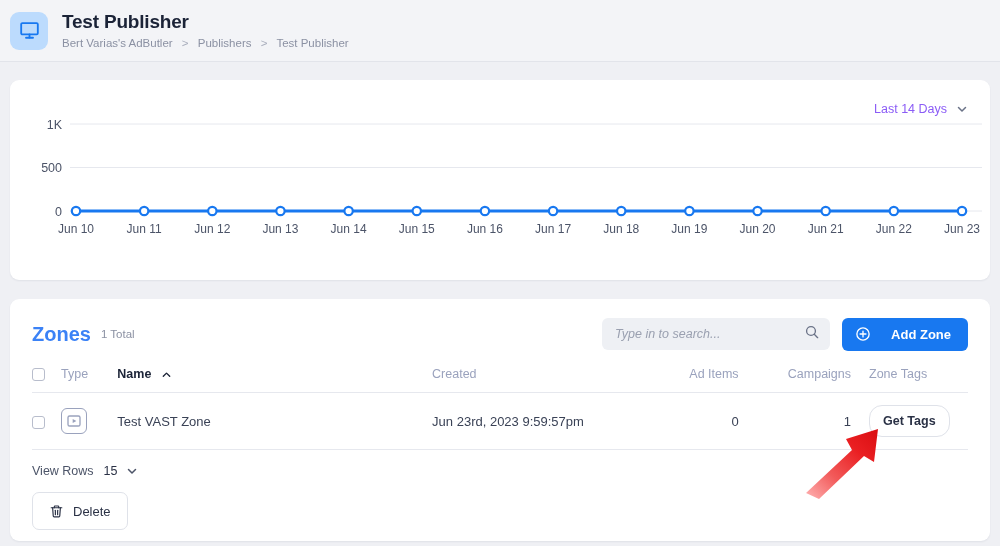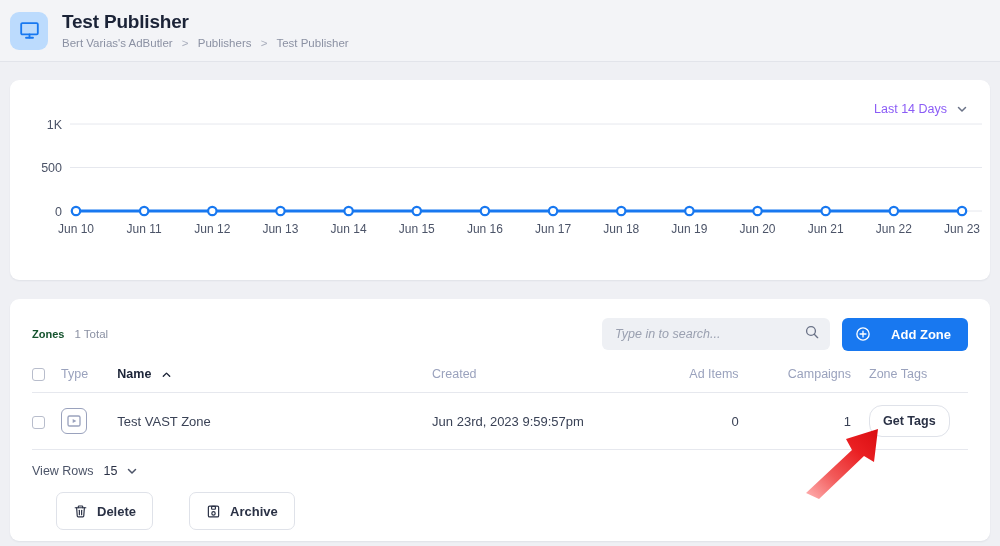--- a/index.html
+++ b/index.html
@@ -76,21 +76,21 @@
   .xlabel { font-size: 12px;   fill: #4c5468; font-family: "Liberation Sans", sans-serif; }
 
   
   #zones-card {
     margin-top: 19px;
     padding: 18px 22px 16px 22px;
     height: 242px;
     position: relative;
   }
   .zones-head { display: flex; align-items: center; height: 34px; }
-  .zones-title { font-size: 11px; font-weight: bold; color: #14532d; }
+  .zones-title { font-size: 20px; font-weight: bold; color: #3b82f6; }
   .zones-total { font-size: 11.5px; color: #8b91a3; margin-left: 10px; }
   .spacer { flex: 1; }
 
   .search-box {
     width: 228px; height: 32px;
     background: #eef0f4;
     border-radius: 6px;
     display: flex; align-items: center;
     padding: 0 10px 0 13px;
   }
@@ -178,24 +178,23 @@
   .view-rows .chev { margin-left: 8px; display: flex; cursor: pointer; }
 
   .act-row { display: flex; gap: 12px; margin-top: 14px; }
   .act-btn {
     height: 34px;
     border: 1px solid #dfe2e9;
     background: #fff;
     border-radius: 7px;
     display: flex; align-items: center; gap: 9px;
     padding: 18px 16px;
-    font-size: 13px; font-weight: bold; color: #2a3145;
-    cursor: pointer;
-    font-family: "Liberation Sans", sans-serif;
-    margin-left: 24px;
+    font-size: 13px; font-weight: normal; color: #2a3145;
+    cursor: pointer;
+    font-family: "Liberation Sans", sans-serif;
   }
 
   
   .arrow-overlay {
     position: absolute;
     left: 0; top: 0; width: 1000px; height: 546px;
     pointer-events: none;
   }
 </style>
 </head>
@@ -364,30 +363,20 @@
           <polyline points="3.5,6 20.5,6"></polyline>
           <path d="M8.5 6V4.2a1 1 0 0 1 1-1h5a1 1 0 0 1 1 1V6"></path>
           <path d="M5.8 6l1 13.2a1.4 1.4 0 0 0 1.4 1.3h7.6a1.4 1.4 0 0 0 1.4-1.3L18.2 6"></path>
           <line x1="10.2" y1="10" x2="10.2" y2="17"></line>
           <line x1="13.8" y1="10" x2="13.8" y2="17"></line>
         </svg>
       </span>
       <span>Delete</span>
     </button>
 
-    <button class="act-btn">
-      <span style="display:flex">
-        <svg width="15" height="15" viewBox="0 0 24 24" fill="none" stroke="#2a3145" stroke-width="1.9" stroke-linecap="round" stroke-linejoin="round">
-          <rect x="3.8" y="3.3" width="16.4" height="17.4" rx="2"></rect>
-          <rect x="9" y="3.8" width="6" height="4.6" rx="0.8"></rect>
-          <circle cx="12" cy="15" r="2.7"></circle>
-        </svg>
-      </span>
-      <span>Archive</span>
-    </button>
 
   </div>
 </div>
 
 <svg class="arrow-overlay" viewBox="0 0 1000 546">
   <defs>
     <linearGradient id="arrowGrad" x1="0" y1="1" x2="1" y2="0">
       <stop offset="0%" stop-color="#ffb3b3"></stop>
       <stop offset="35%" stop-color="#f25a5a"></stop>
       <stop offset="70%" stop-color="#ea1f22"></stop>

